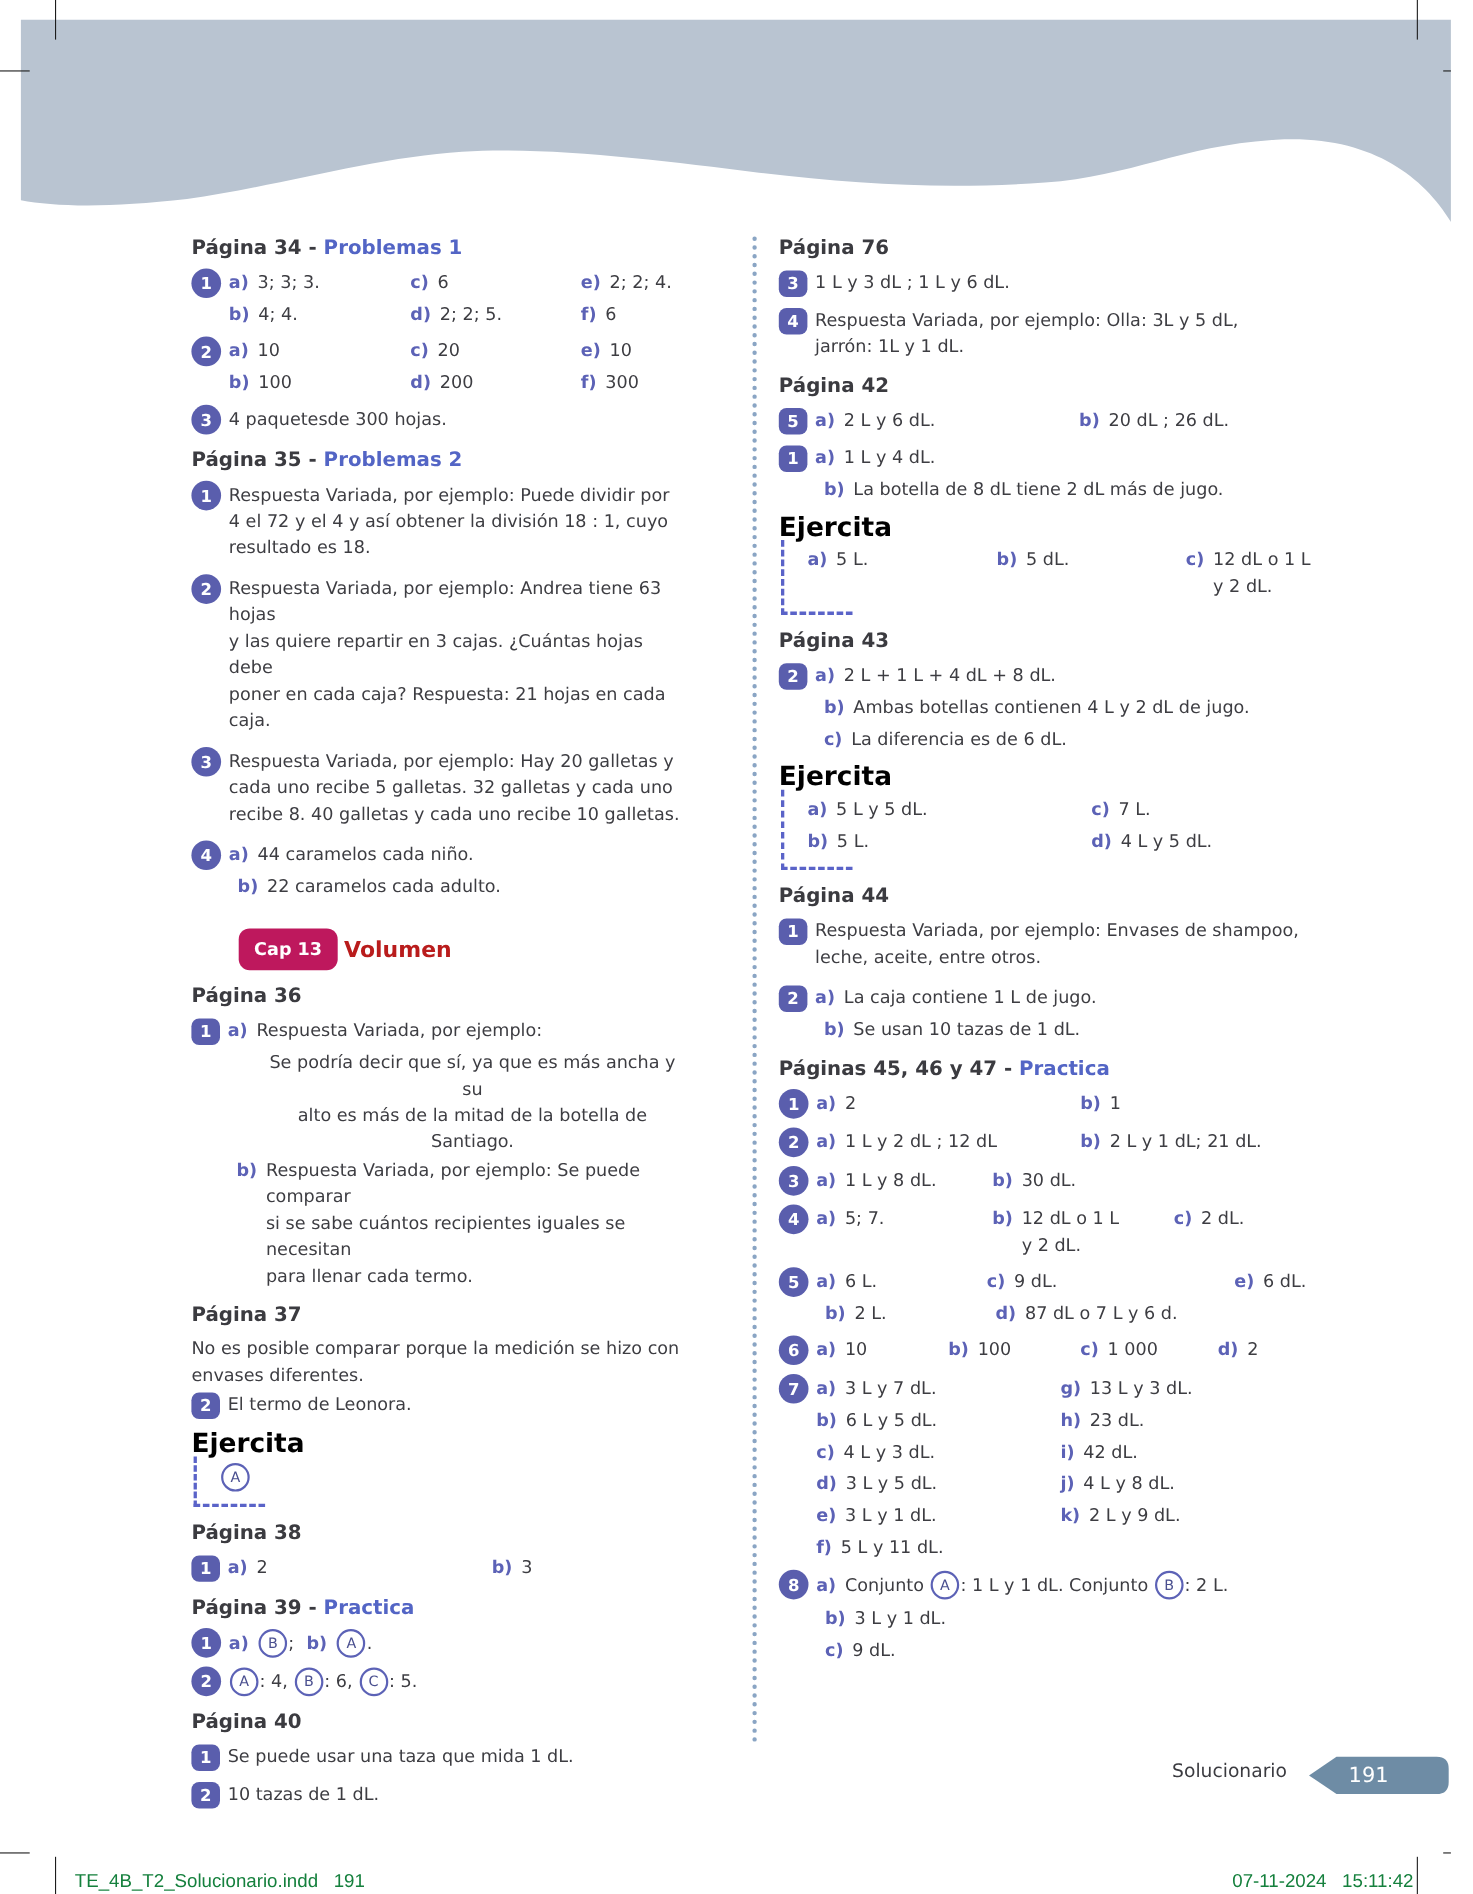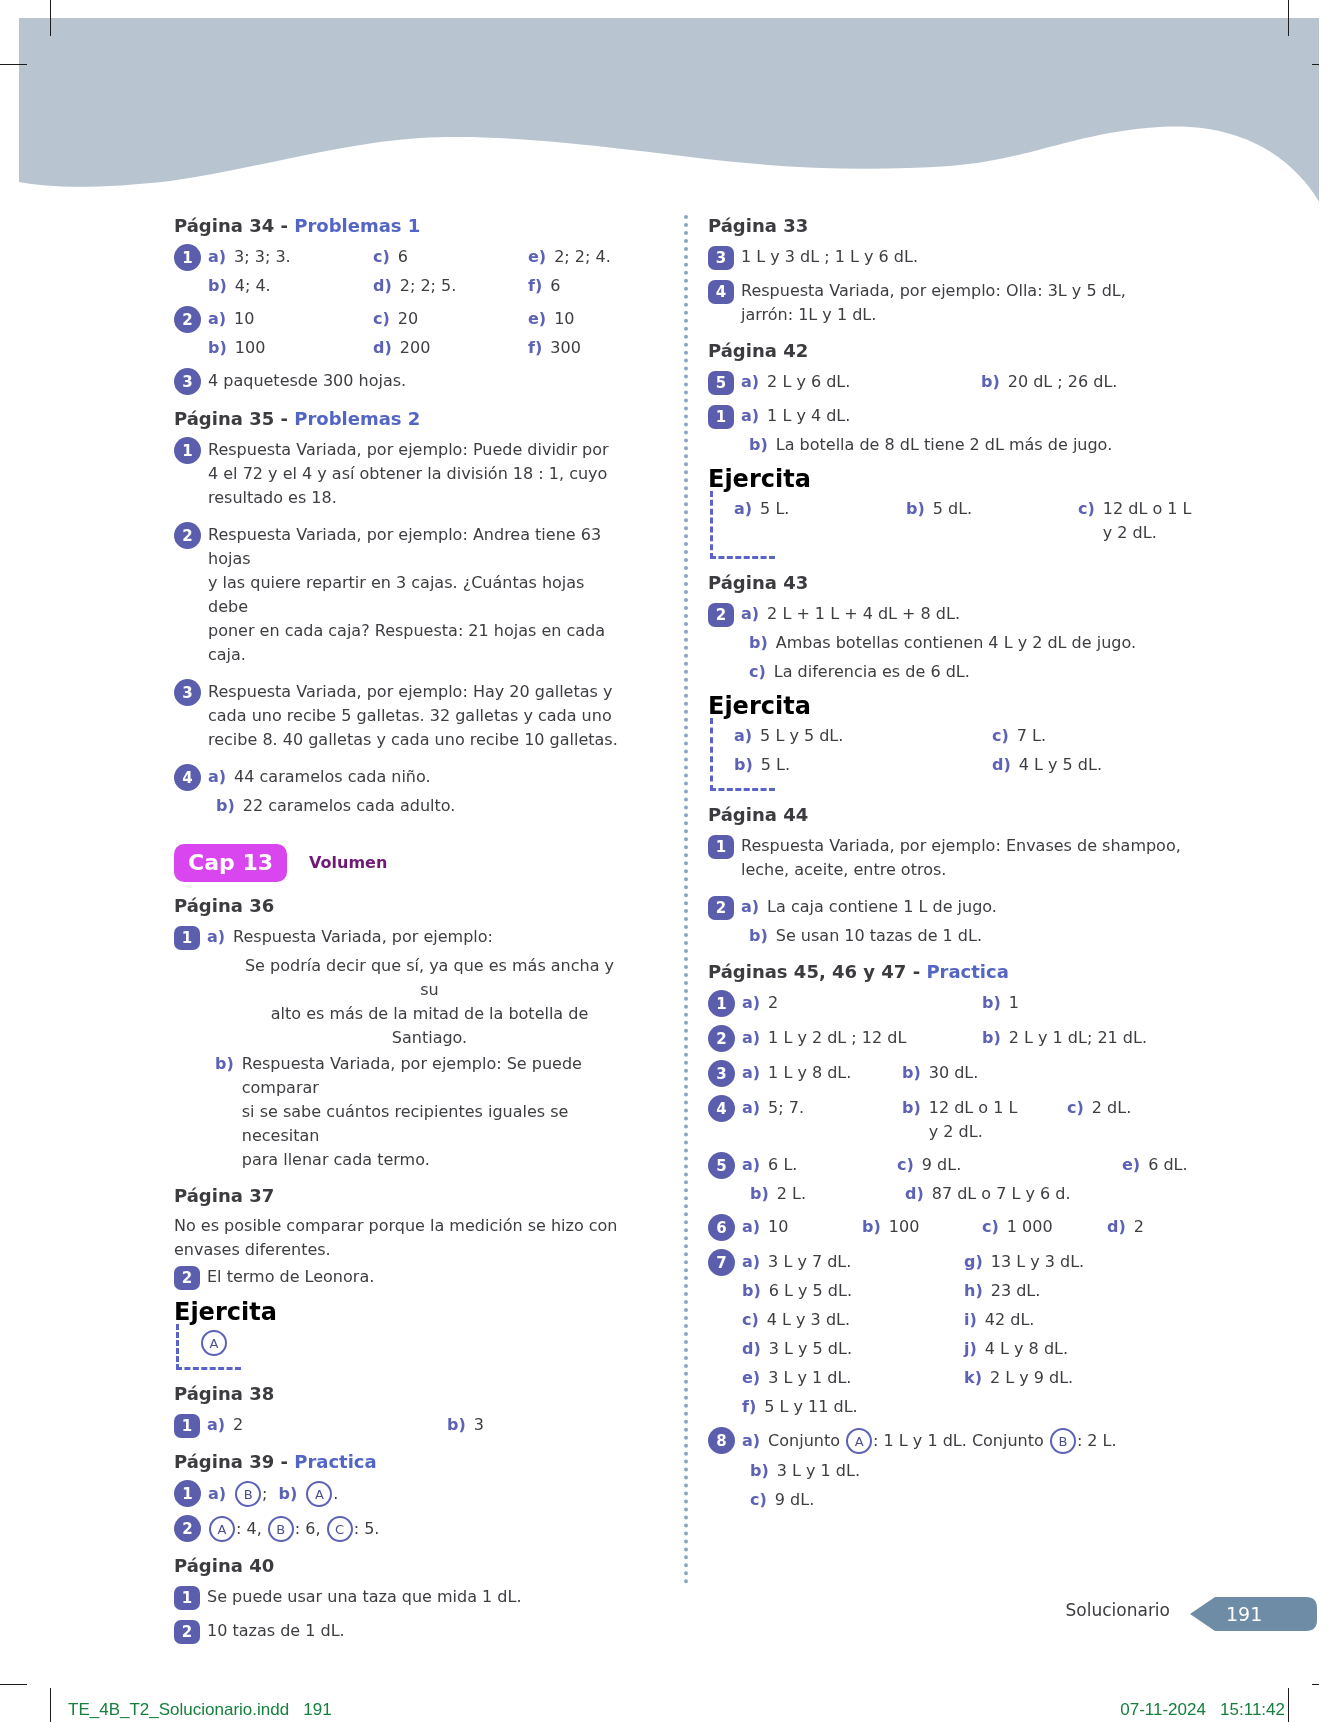--- a/index.html
+++ b/index.html
@@ -36,22 +36,22 @@
   .lbl{color:#5c62b6;font-weight:bold;margin-right:8px;white-space:nowrap;}
   .val{color:#3d3d42;white-space:pre-line;}
   .cont{margin-left:30px;white-space:pre-line;text-align:center;}
   .w120{flex:0 0 120px;} .w125{flex:0 0 125px;}
   .w155{flex:0 0 155px;} .w160{flex:0 0 160px;} .w165{flex:0 0 165px;}
   .w172{flex:0 0 172px;} .w222{flex:0 0 222px;} .w225{flex:0 0 225px;}
   .w240{flex:0 0 240px;} .w258{flex:0 0 258px;}
   .stack{display:flex;flex-direction:column;justify-content:space-between;}
   
   .cap{display:flex;align-items:center;margin:26px 0 12px 0;}
-  .cap-badge{background:#d946ef;color:#fff;font-weight:bold;font-size:22px;padding:7px 14px;border-radius:10px;}
-  .cap-title{color:#701a75;font-weight:bold;font-size:16px;margin-left:22px;}
+  .cap-badge{background:#be185d;color:#fff;font-weight:bold;font-size:16px;padding:7px 14px;border-radius:10px;margin-left:43px;}
+  .cap-title{color:#b91c1c;font-weight:bold;font-size:20px;margin-left:6px;}
   
   .ejer-box{position:relative;padding:6px 0 14px 26px;margin-bottom:6px;}
   .ejer-box::before{content:"";position:absolute;left:2px;top:0;bottom:0;width:62px;
                     border-left:3px dashed #5a63c8;border-bottom:3px dashed #5a63c8;}
   
   .circ{display:inline-flex;width:22px;height:22px;border:2px solid #5c62b6;border-radius:50%;
         align-items:center;justify-content:center;font-size:13px;line-height:13px;color:#4a4f8f;
         background:#fff;vertical-align:middle;margin:0 1px;flex:0 0 22px;}
   .inline-row{display:flex;align-items:center;flex-wrap:wrap;}
   .sep{white-space:pre;}
@@ -286,21 +286,21 @@
     </div>
     <div class="item">
       <div class="badge sq">2</div>
       <div class="body"><span class="val">10 tazas de 1 dL.</span></div>
     </div>
 
   </section>
 
   <section class="col col-right">
 
-    <h2 class="h"><span>Página 33</span></h2>
+    <h2 class="h"><span>Página 76</span></h2>
     <div class="item">
       <div class="badge sq">3</div>
       <div class="body"><span class="val">1 L y 3 dL ; 1 L y 6 dL.</span></div>
     </div>
     <div class="item">
       <div class="badge sq">4</div>
       <div class="body"><span class="val">Respuesta Variada, por ejemplo: Olla: 3L y 5 dL,
 jarrón: 1L y 1 dL.</span></div>
     </div>
 

